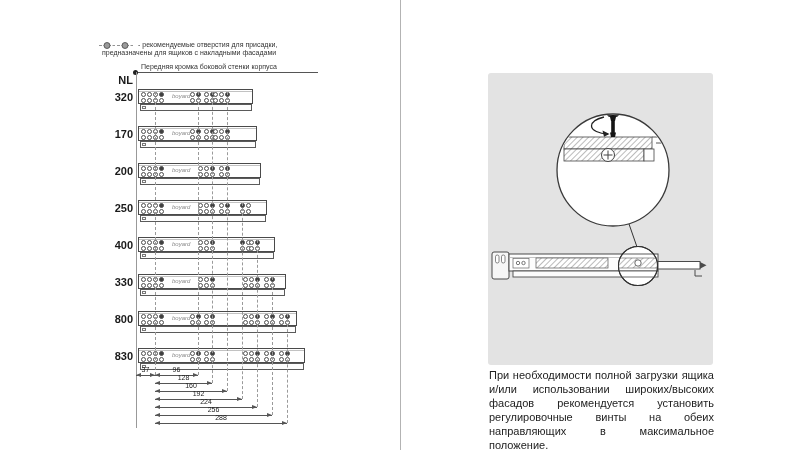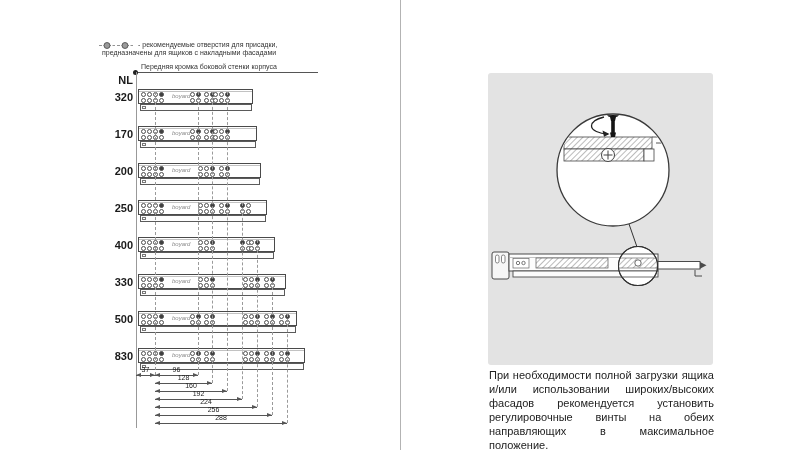--- a/index.html
+++ b/index.html
@@ -222,21 +222,21 @@
       <div class="abs hole" style="left: 243px; top: 277px;"></div>
       <div class="abs hole" style="left: 249px; top: 277px;"></div>
       <div class="abs hole filled" style="left: 255px; top: 277px;"></div>
       <div class="abs hole" style="left: 243px; top: 283px;"></div>
       <div class="abs hole" style="left: 249px; top: 283px;"></div>
       <div class="abs hole" style="left: 255px; top: 283px;"></div>
       <div class="abs hole" style="left: 264px; top: 277px;"></div>
       <div class="abs hole filled" style="left: 270px; top: 277px;"></div>
       <div class="abs hole" style="left: 264px; top: 283px;"></div>
       <div class="abs hole" style="left: 270px; top: 283px;"></div>
-      <div class="abs nl-label" style="top: 313px;">500</div>
+      <div class="abs nl-label" style="top: 313px;">800</div>
       <div class="abs rail-main" style="left: 138px; top: 311px; width: 159px;"></div>
       <div class="abs rail-topline" style="left: 139px; top: 313px; width: 157px;"></div>
       <div class="abs rail-lower" style="left: 140px; top: 326px; width: 156px;"></div>
       <div class="abs rail-hook" style="left: 142px; top: 327.5px;"></div>
       <div class="abs brand" style="left: 172px; top: 315px;">boyard</div>
       <div class="abs hole" style="left: 141px; top: 314px;"></div>
       <div class="abs hole" style="left: 147px; top: 314px;"></div>
       <div class="abs hole" style="left: 153px; top: 314px;"></div>
       <div class="abs hole filled" style="left: 159px; top: 314px;"></div>
       <div class="abs hole" style="left: 141px; top: 320px;"></div>

